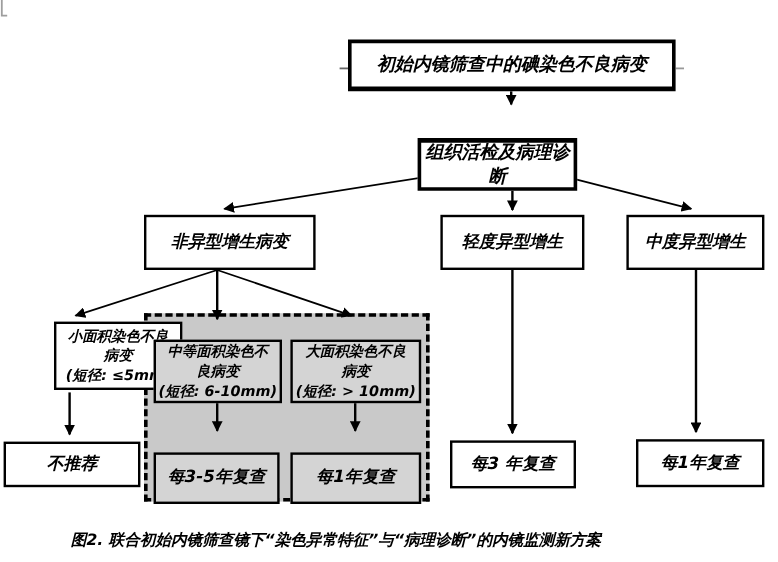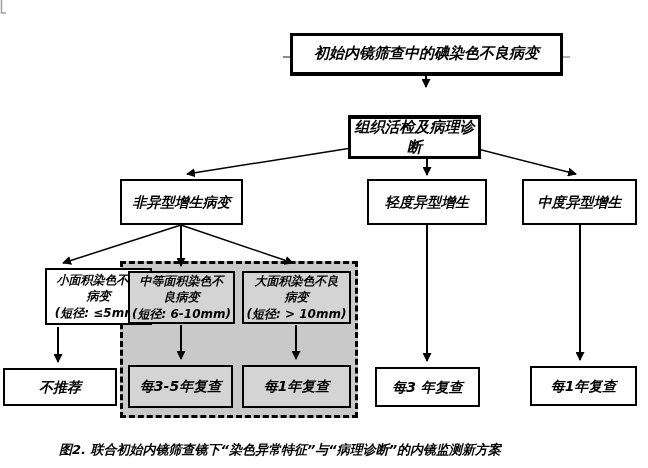--- a/index.html
+++ b/index.html
@@ -7,21 +7,21 @@
     position:relative; width:648px; height:468px; background:#ffffff;
     font-family:"DejaVu Sans","Liberation Sans",sans-serif;
     font-weight:bold; color:#000; overflow:hidden;font-style:italic;
   }
   .node {
     position:absolute; box-sizing:border-box; z-index:3;
     border:2px solid #000; background:#ffffff;
     display:flex; align-items:center; justify-content:center;
     text-align:center; white-space:pre-line; line-height:1.3;
   }
-  .node.gray { background:#d4d4d4; }
+  .node.gray { background:#d4d4d4;margin-top:12px; }
   .node.bb-thick { border-width:3px 3px 4px 3px; }
   .node.bt-thick { border-width:4px 3px 3px 3px; }
   .fs15 { font-size:15px; }
   .fs14 { font-size:14px; }
   .fs12 { font-size:12px; line-height:1.35; }
   .dashed-region {
     position:absolute; box-sizing:border-box; z-index:1;
     border:3px dashed #000; background:#c9c9c9;
   }
   .connectors { position:absolute; left:0; top:0; z-index:2; }
@@ -60,21 +60,21 @@
     <line x1="181" y1="325" x2="181" y2="359" stroke="#000" stroke-width="2" marker-end="url(#ah)"></line>
     <line x1="296" y1="325" x2="296" y2="359" stroke="#000" stroke-width="2" marker-end="url(#ah)"></line>
     <line x1="427" y1="225" x2="427" y2="361" stroke="#000" stroke-width="2" marker-end="url(#ah)"></line>
     <line x1="580" y1="225" x2="580" y2="360" stroke="#000" stroke-width="2" marker-end="url(#ah)"></line>
   </svg>
 
   <div class="node fs15 bb-thick" style="left:290px; top:33px;  width:273px; height:43px;">初始内镜筛查中的碘染色不良病变</div>
 
   <div class="node fs15 bt-thick" style="left:348px; top:91px;  width:133px; height:44px;margin-top:24px;">组织活检及病理诊断</div>
 
-  <div class="node fs14" style="left:120px; top:179px; width:123px; height:46px;">非异型增生病变</div>
+  <div class="node fs14" style="left:120px; top:179px; width:143px; height:46px;">非异型增生病变</div>
 
   <div class="node fs14" style="left:522px; top:179px; width:115px; height:46px;">中度异型增生</div>
 
   <div class="node fs14" style="left:367px; top:179px; width:120px; height:46px;">轻度异型增生</div>
 
   <div class="node fs12" style="left:5px;   top:268px; width:107px; height:57px;margin-left:40px;">小面积染色不良
 病变
 (短径: ≤5mm)</div>
 
   <div class="node fs12 gray" style="left:128px; top:271px; width:107px; height:53px;">中等面积染色不

